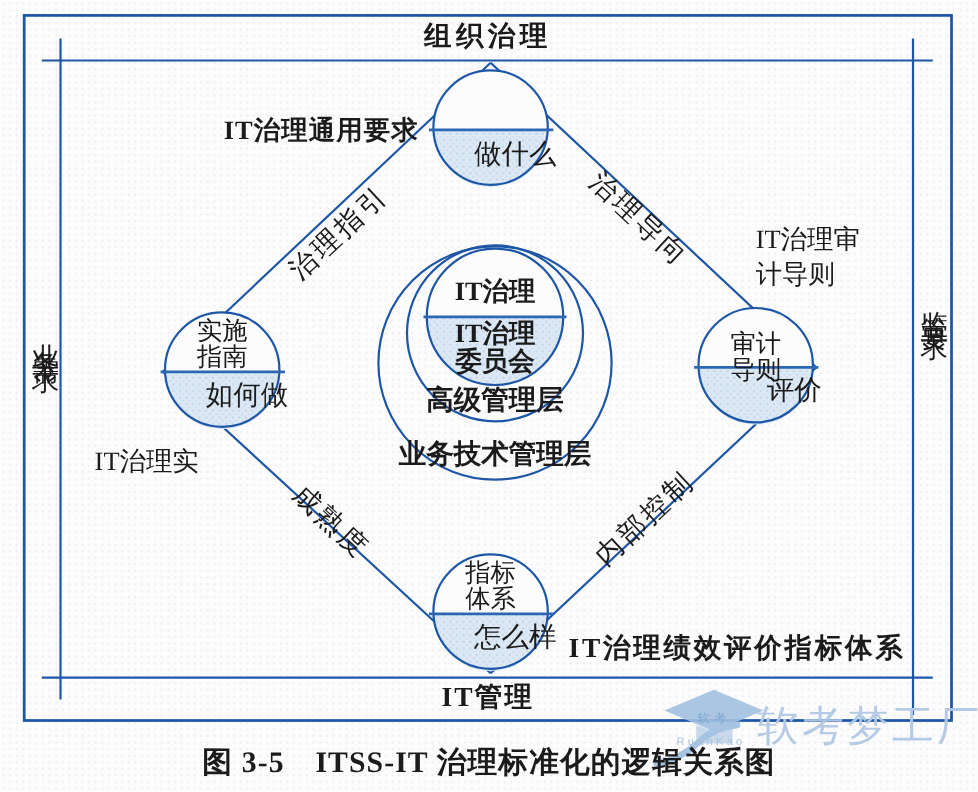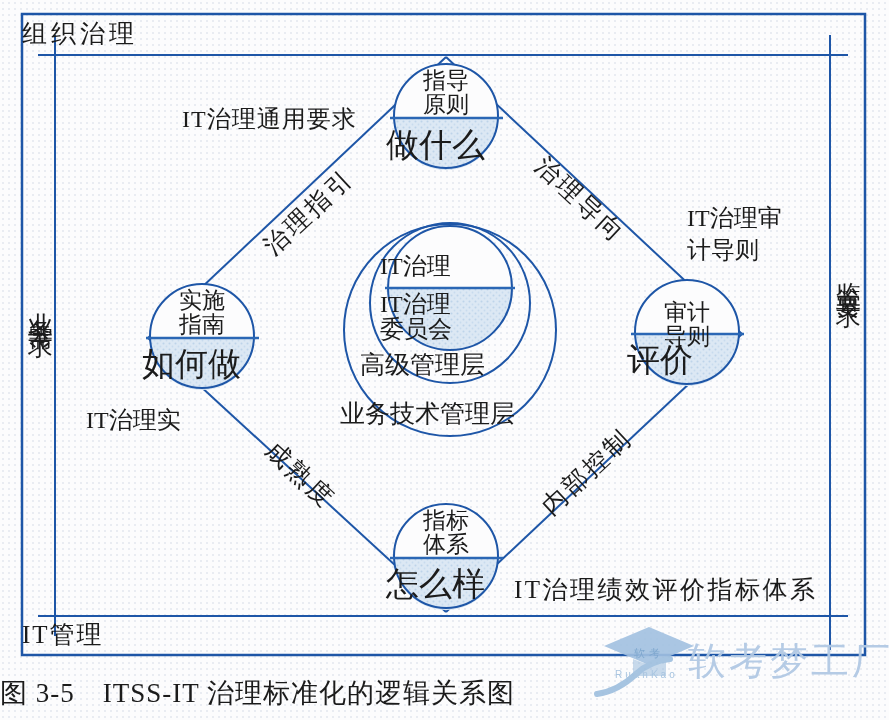--- a/index.html
+++ b/index.html
@@ -5,25 +5,25 @@
   html,body{margin:0;padding:0;}
   #canvas{
     position:relative; width:889px; height:720px; overflow:hidden;
     background-color:#fcfcfd;
     background-image:radial-gradient(circle, #e9ecf2 0.8px, transparent 1px);
     background-size:6px 6px;
     font-family:"Liberation Serif", serif;
   }
   #diagram-svg{position:absolute; left:0; top:0;}
   .abs{position:absolute; color:#1b1b1b; line-height:1.15;}
-  .ctr{text-align:left;}
+  .ctr{text-align:center;font-weight:bold;}
   .vert{writing-mode:vertical-rl; text-orientation:upright; letter-spacing:7px; font-size:25px;}
   .edge{font-size:25px; letter-spacing:3px; white-space:nowrap; transform-origin:center center;}
   .node-upper{width:120px; text-align:center; font-size:23px; line-height:24px;}
-  .node-lower{width:120px; text-align:left; font-size:33px;}
+  .node-lower{width:120px; text-align:right; font-size:25px;}
   .corner2{font-size:24px; line-height:32px; white-space:nowrap;}
   .wm{color:#b2c9e4; font-family:"Liberation Sans", sans-serif;}
 </style>
 </head>
 <body>
 
 <div id="canvas">
 
   <svg id="diagram-svg" width="889" height="720" viewBox="0 0 889 720">
     <defs>
@@ -93,24 +93,20 @@
   <div class="abs corner2" style="left:86px; top:404px;">
     <div>IT治理实</div>
   </div>
   <div class="abs ctr" style="left:514px; top:576px; width:312px; font-size:25px; letter-spacing:2.5px; white-space:nowrap;">IT治理绩效评价指标体系</div>
 
   <div class="abs edge" style="left:253px; top:198px; transform:rotate(-43deg);">治理指引</div>
   <div class="abs edge" style="left:524px; top:186px; transform:rotate(43deg);">治理导向</div>
   <div class="abs edge" style="left:258px; top:461px; transform:rotate(43deg);">成熟度</div>
   <div class="abs edge" style="left:531px; top:458px; transform:rotate(-43deg);">内部控制</div>
 
-  <div class="abs node-upper" style="left:386px; top:69px;">
-    <div>指导</div>
-    <div>原则</div>
-  </div>
   <div class="abs node-lower" style="left:386px; top:127px;">做什么</div>
 
   <div class="abs node-upper" style="left:142px; top:289px;">
     <div>实施</div>
     <div>指南</div>
   </div>
   <div class="abs node-lower" style="left:142px; top:346px;">如何做</div>
 
   <div class="abs node-upper" style="left:627px; top:285px;margin-top:16px;">
     <div>审计</div>

